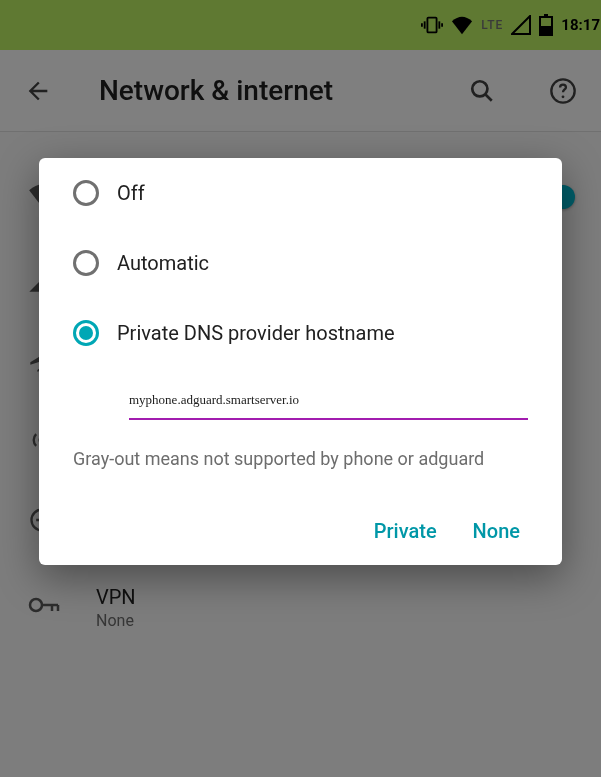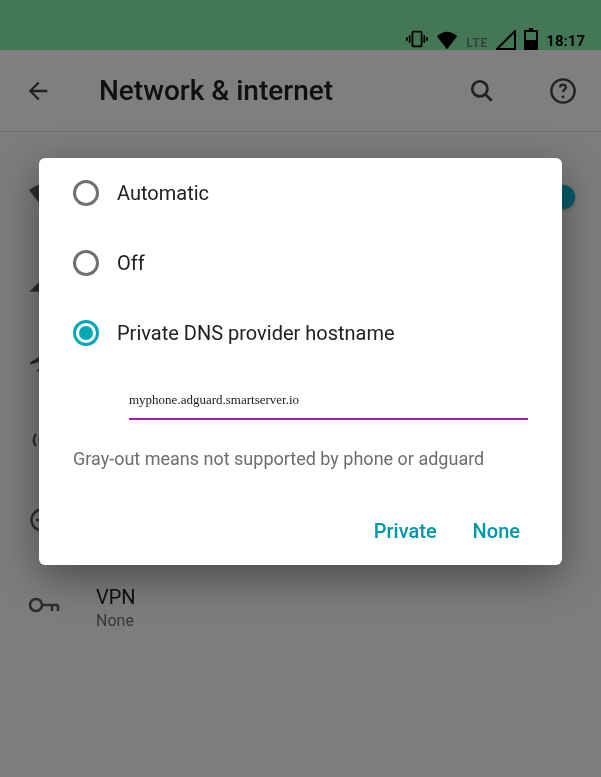--- a/index.html
+++ b/index.html
@@ -7,25 +7,25 @@
       width: 601px;
       height: 777px;
       font-family: Roboto, -apple-system, BlinkMacSystemFont, "Segoe UI", Arial, sans-serif;
       background: #fafafa;
       position: relative;
       overflow: hidden;
     }
     
     .status-bar {
       height: 50px;
-      background: #86efac;
-      display: flex;
-      align-items: flex-end;
+      background: #bef264;
+      display: flex;
+      align-items: center;
       justify-content: flex-end;
-      padding: 0 16px;
+      padding: 0 1px;
       gap: 8px;
       font-size: 20px;
       color: #000;
     }
     .status-bar .lte {
       font-size: 12px;
       letter-spacing: 1px;
       color: #757575;
       font-weight: 500;
     }
@@ -292,25 +292,25 @@
     </div>
   </div>
 </div>
 
 <div class="scrim"></div>
 
 <div class="dialog">
   <div class="radio-group">
     <div class="radio-item">
       <span class="radio"></span>
-      <span class="radio-label">Automatic</span>
+      <span class="radio-label">Off</span>
     </div>
     <div class="radio-item">
       <span class="radio"></span>
-      <span class="radio-label">Off</span>
+      <span class="radio-label">Automatic</span>
     </div>
     <div class="radio-item">
       <span class="radio checked"></span>
       <span class="radio-label">Private DNS provider hostname</span>
     </div>
   </div>
   <div class="input-wrapper">
     <input class="text-input" type="text" value="myphone.adguard.smartserver.io" style="">
   </div>
   <div class="helper">Gray-out means not supported by phone or adguard</div>

